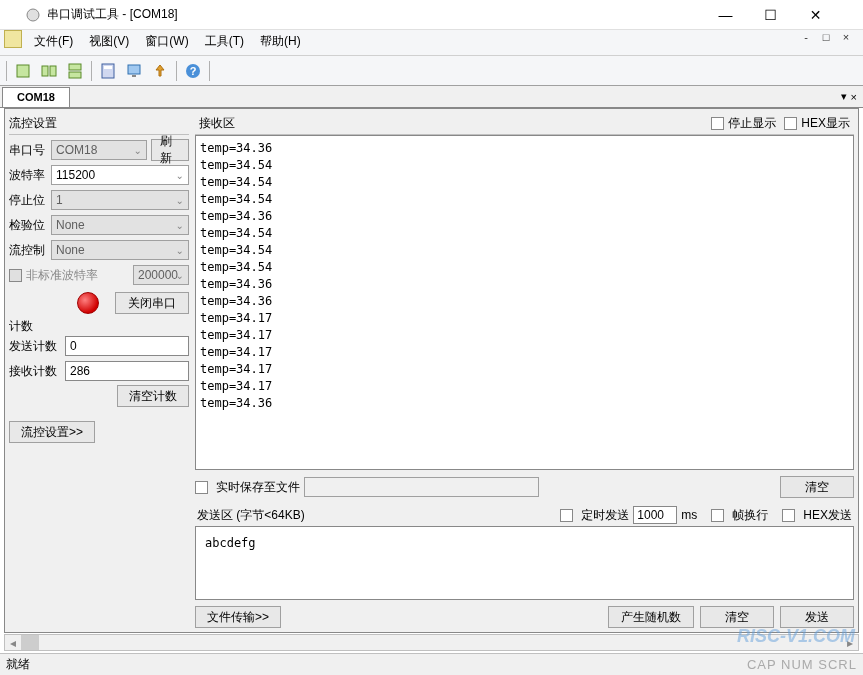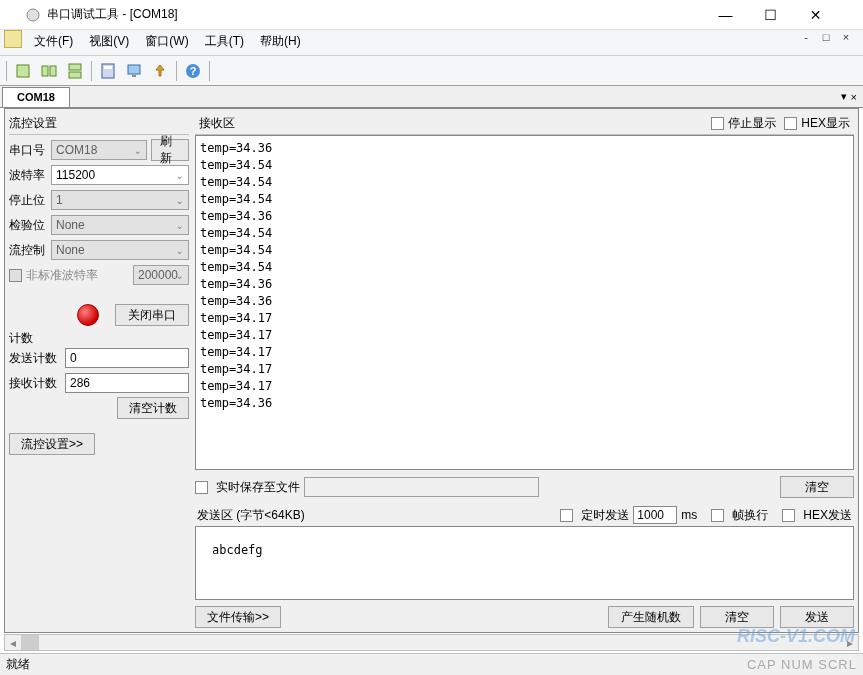--- a/index.html
+++ b/index.html
@@ -33,21 +33,21 @@
 .checkbox.disabled { background: #e0e0e0; }
 .red-dot { width: 22px; height: 22px; border-radius: 50%; background: radial-gradient(circle at 35% 35%, #ff8080, #d00000 70%); border: 1px solid #a00000; }
 .input-box { height: 20px; border: 1px solid #888; background: #fff; padding: 0 4px; font-size: 12px; display: flex; align-items: center; }
 .right-panel { flex: 1; display: flex; flex-direction: column; }
 .recv-header { display: flex; align-items: center; padding: 2px 4px; border-bottom: 1px solid #c0c0c0; }
 .recv-header-title { flex: 1; }
 .recv-area { flex: 1; background: #fff; border: 1px solid #888; padding: 4px; font-family: "SimSun", monospace; font-size: 12px; line-height: 17px; white-space: pre; overflow-y: scroll; position: relative; }
 .middle-row { display: flex; align-items: center; gap: 4px; margin-top: 6px; }
 .save-file-input { flex: 1; max-width: 260px; height: 20px; border: 1px solid #a0a0a0; background: #f0f0f0; }
 .send-header { display: flex; align-items: center; gap: 4px; margin-top: 8px; padding: 0 2px; }
-.send-area { height: 74px; background: #fff; border: 1px solid #888; padding: 16px; font-family: "SimSun", monospace; font-size: 12px; margin-top: 2px; }
+.send-area { height: 74px; background: #fff; border: 1px solid #888; padding: 9px; font-family: "SimSun", monospace; font-size: 12px; margin-top: 2px; }
 .bottom-row { display: flex; gap: 6px; margin-top: 6px; }
 .hscroll { position: absolute; left: 4px; right: 4px; bottom: 24px; height: 17px; background: #f0f0f0; border: 1px solid #c0c0c0; display: flex; align-items: center; }
 .hscroll-thumb { width: 18px; height: 15px; background: #cdcdcd; }
 .statusbar { position: absolute; left: 0; right: 0; bottom: 0; height: 22px; background: #f0f0f0; border-top: 1px solid #c0c0c0; display: flex; align-items: center; padding: 0 6px; font-size: 12px; }
 .status-right { margin-left: auto; color: #aaa; font-size: 13px; letter-spacing: 1px; }
 .spacer { flex: 1; }
 .small-input { width: 44px; height: 18px; border: 1px solid #888; background: #fff; padding: 0 3px; font-size: 12px; text-align: left; }
 .watermark { position: absolute; right: 8px; bottom: 28px; color: rgba(100,160,220,0.5); font-size: 18px; font-style: italic; font-weight: bold; pointer-events: none; }
 </style>
 </head>
@@ -161,21 +161,21 @@
     <div class="cfg-row">
       <span class="cfg-label">流控制</span>
       <div class="cfg-combo">None</div>
     </div>
     <div class="cfg-row">
       <span class="checkbox disabled"></span>
       <span style="color:#888">非标准波特率</span>
       <div class="cfg-combo" style="width:56px;flex:none;margin-left:auto">200000</div>
     </div>
 
-    <div class="cfg-row" style="margin-top:18px;justify-content:flex-end;gap:16px">
+    <div class="cfg-row" style="margin-top:6px;justify-content:flex-end;gap:16px">
       <div class="red-dot"></div>
       <div class="btn-sm" style="width:74px">关闭串口</div>
     </div>
 
     <div style="margin-top:4px">计数</div>
     <div class="cfg-row">
       <span style="width:56px">发送计数</span>
       <div class="input-box" style="flex:1">0</div>
     </div>
     <div class="cfg-row">

